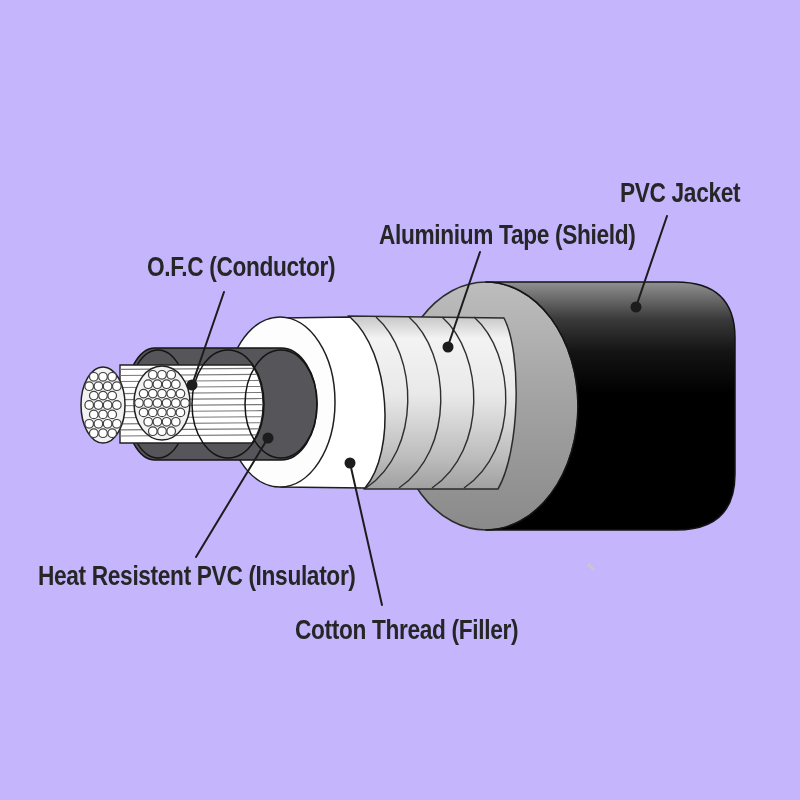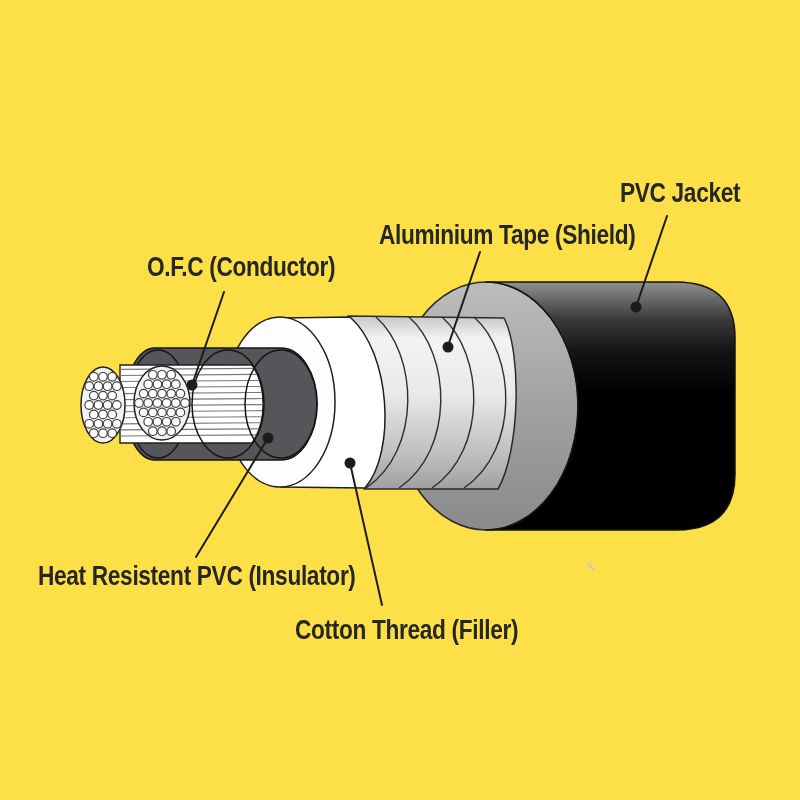--- a/index.html
+++ b/index.html
@@ -1,16 +1,16 @@
 <!DOCTYPE html>
 <html><head>
 <meta charset="utf-8">
 <style>
   html,body{margin:0;padding:0;background:#fff;}
-  #stage{position:relative;width:800px;height:800px;background:#fde047;overflow:hidden;
+  #stage{position:relative;width:800px;height:800px;background:#c4b5fd;overflow:hidden;
          font-family:"Liberation Sans",sans-serif;}
   #diagram-svg{position:absolute;left:0;top:0;}
   .label{position:absolute;font-family:"Liberation Sans",sans-serif;font-weight:600;
          font-size:27px;line-height:1;color:#262626;letter-spacing:-0.4px;
          transform:scaleX(0.84);transform-origin:0 50%;white-space:nowrap;}
   #label-jacket   {left:620px;top:180px;}
   #label-shield   {left:379px;top:222px;}
   #label-conductor{left:147px;top:254px;}
   #label-insulator{left:38px; top:563px;}
   #label-filler   {left:295px;top:617px;}

